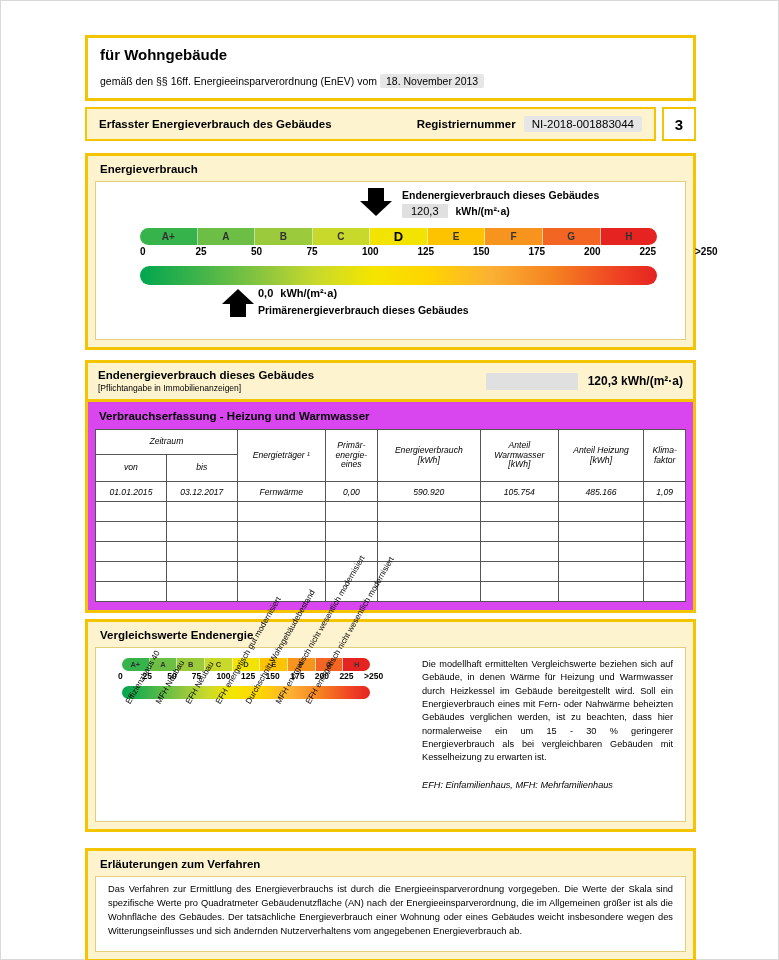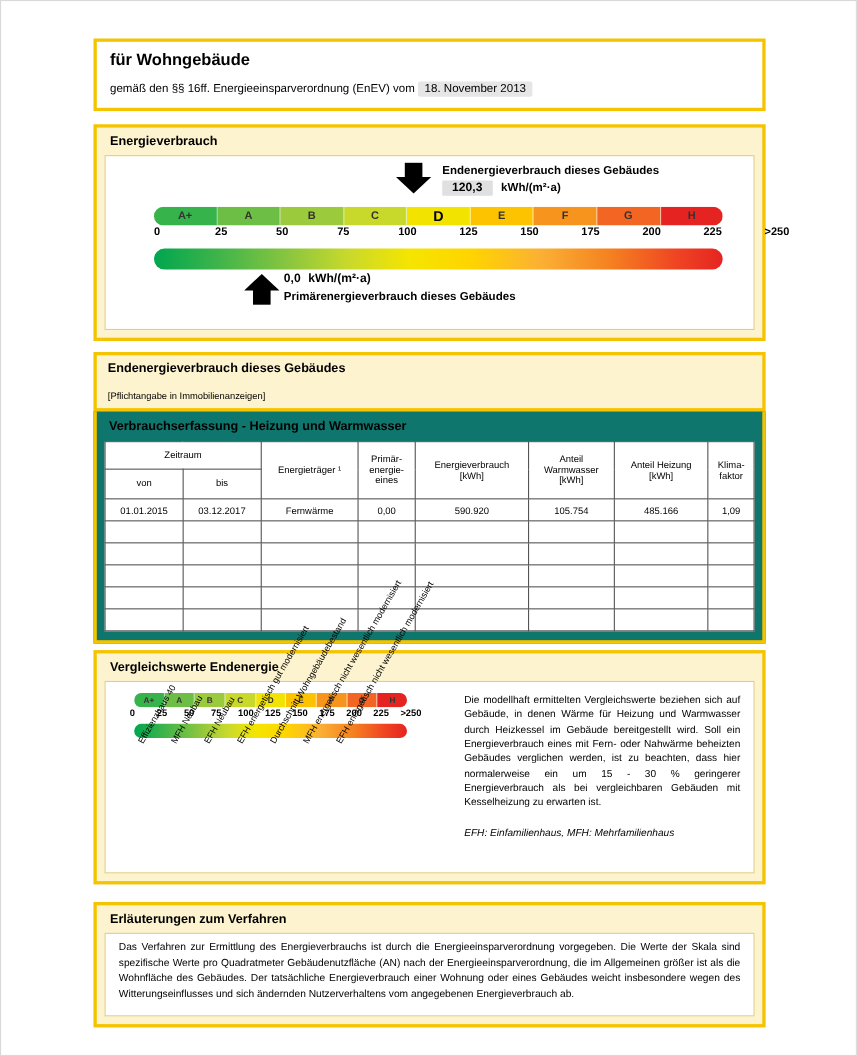--- a/index.html
+++ b/index.html
@@ -101,21 +101,21 @@
     border-left:16px solid transparent;border-right:16px solid transparent;
     border-top:15px solid #000;
   }
   .callout-label{
     position:absolute;left:296px;top:1px;font-size:10.5px;font-weight:bold;
   }
   .callout-valrow{
     position:absolute;left:296px;top:16px;display:flex;align-items:center;gap:8px;
   }
   .valbox{
-    background:#e0e0e0;padding:1px 9px;font-size:11px;font-weight:bold;border-radius:1px;
+    background:#e0e0e0;padding:1px 9px;font-size:11px;font-weight:normal;border-radius:1px;
   }
   .valunit{font-size:10.5px;font-weight:bold;}
 
   .bar-letters{
     position:relative;height:17px;margin:0 18px 0 34px;
     display:flex;
     border-radius:9px;
     overflow:hidden;
   }
   .bar-letters div{
@@ -151,39 +151,40 @@
 
   
   .strip{
     margin-top:10px;
     border:3px solid #f5c400;background:#fdf3cf;
     padding:6px 10px 6px 10px;
     display:flex;align-items:center;
     box-sizing:border-box;
   }
   .strip-l1{font-size:11.5px;font-weight:bold;}
-  .strip-l2{font-size:8.5px;margin-top:14px;}
+  .strip-l2{font-size:8.5px;margin-top:2px;}
   .strip-right{margin-left:auto;display:flex;align-items:center;gap:10px;}
   .strip-grey{background:#e0e0e0;width:92px;height:17px;border-radius:1px;}
   .strip-val{font-size:12px;font-weight:bold;}
 
   
   .tbl-panel{
-    border:3px solid #f5c400;background:#0f766e;border-top:none;
+    border:3px solid #f5c400;background:#d946ef;border-top:none;
     padding:6px 7px 8px 7px;box-sizing:border-box;
   }
   .tbl-title{font-size:11.5px;font-weight:bold;padding:2px 4px 7px 4px;}
   table.vt{
     width:100%;border-collapse:collapse;background:#fff;
     font-size:8.6px;
   }
   table.vt th,table.vt td{
     border:1px solid #555;
     text-align:center;
     vertical-align:middle;
+    font-style:italic;
   }
   table.vt th{
     font-weight:normal;height:44px;padding:2px 2px;line-height:1.15;
   }
   table.vt td{height:17px;padding:1px 3px;}
   .zr{height:15px;}
 
   
   .cmp-body{display:flex;padding:10px 12px 12px 12px;}
   .cmp-left{width:300px;position:relative;}
@@ -230,20 +231,30 @@
     <div class="hdr">
       <div class="hdr-top">
         <div class="hdr-sub">für Wohngebäude</div>
       </div>
       <div class="hdr-law">
         <span>gemäß den §§ 16ff. Energieeinsparverordnung (EnEV) vom</span>
         <span class="datebox">18. November 2013</span>
       </div>
     </div>
 
+    <div class="regbar">
+      <div class="regbar-main">
+        <div class="regbar-left">Erfasster Energieverbrauch des Gebäudes</div>
+        <div class="regbar-right">
+          <span class="lbl">Registriernummer</span>
+          <span class="regnum">NI-2018-001883044</span>
+        </div>
+      </div>
+      <div class="pagebox">3</div>
+    </div>
 
     <div class="panel">
       <div class="panel-title">Energieverbrauch</div>
       <div class="panel-inner">
         <div class="scalewrap">
 
           <div class="callout-top">
             <div class="arrow-down">
               <div class="stem"></div>
                 <div class="head"></div>
@@ -294,20 +305,24 @@
           </div>
 
         </div>
       </div>
     </div>
 
     <div class="strip">
       <div>
         <div class="strip-l1">Endenergieverbrauch dieses Gebäudes</div>
         <div class="strip-l2">[Pflichtangabe in Immobilienanzeigen]</div>
+      </div>
+      <div class="strip-right">
+        <div class="strip-grey"></div>
+        <div class="strip-val">120,3 kWh/(m²·a)</div>
       </div>
     </div>
 
     <div class="tbl-panel">
       <div class="tbl-title">Verbrauchserfassung - Heizung und Warmwasser</div>
       <table class="vt">
         <thead>
           <tr>
             <th colspan="2" style="height:20px">Zeitraum</th>
             <th rowspan="2">Energieträger ¹</th>

